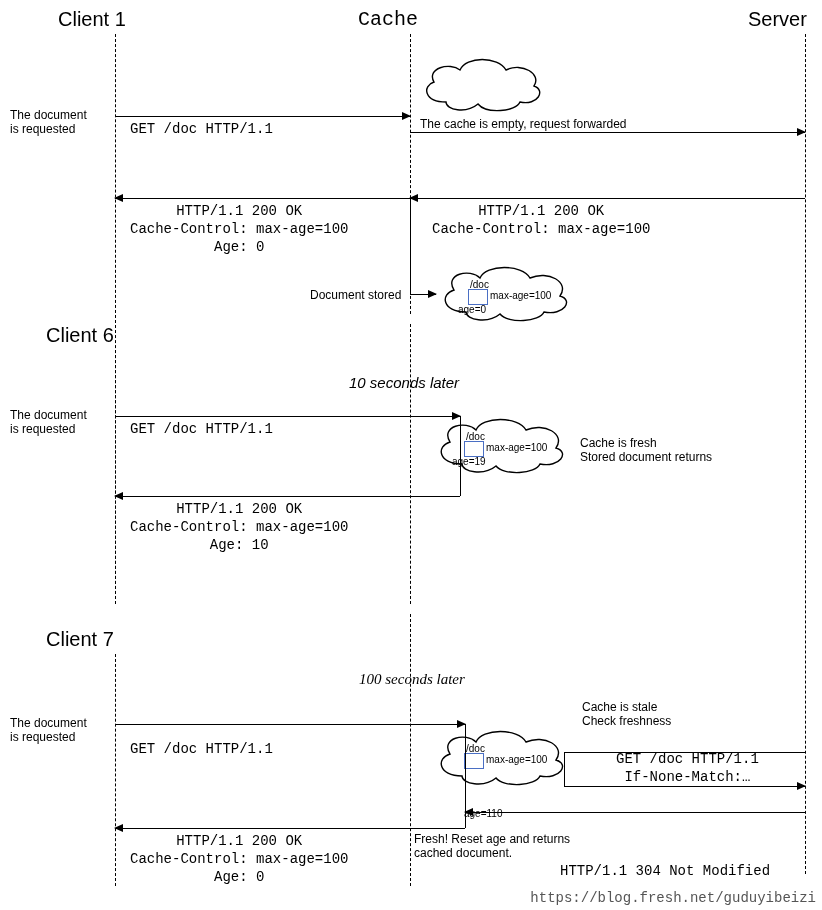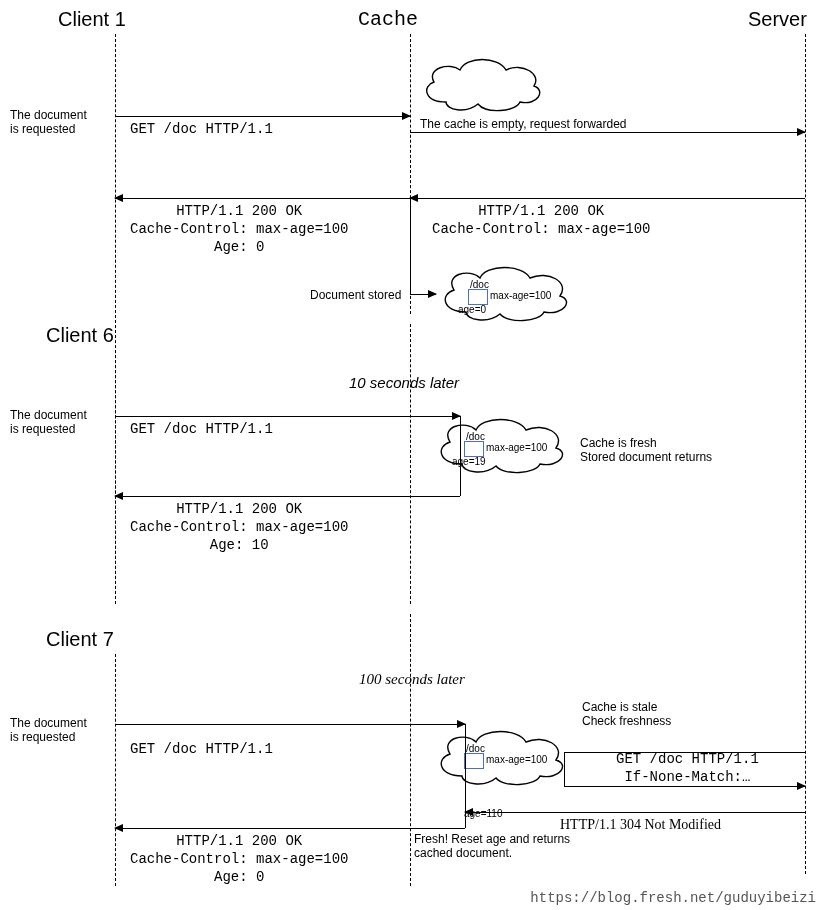--- a/index.html
+++ b/index.html
@@ -197,21 +197,21 @@
 
 <div class="vline" style="left:465px; top:724px; height:104px;"></div>
 
 <div class="hline arrow-right" style="left:564px; top:786px; width:241px;"></div>
 <div class="vline" style="left:564px; top:752px; height:34px;"></div>
 <div class="hline" style="left:564px; top:752px; width:241px;"></div>
 <div class="msg" style="left:616px; top:750px;">GET /doc HTTP/1.1
 If-None-Match:…</div>
 
 <div class="hline arrow-left" style="left:465px; top:812px; width:340px;"></div>
-<div class="msg" style="left:560px; top:816px;font-family:Liberation Serif, serif;">HTTP/1.1 304 Not Modified</div>
+<div class="msg" style="left:560px; top:862px;">HTTP/1.1 304 Not Modified</div>
 
 <div class="hline arrow-left" style="left:115px; top:828px; width:350px;"></div>
 <div class="msg" style="left:130px; top:832px;">HTTP/1.1 200 OK
 Cache-Control: max-age=100
 Age: 0</div>
 <div class="note" style="left:414px; top:832px;">Fresh! Reset age and returns
 cached document.</div>
 
 <div class="watermark">https://blog.fresh.net/guduyibeizi</div>
 

